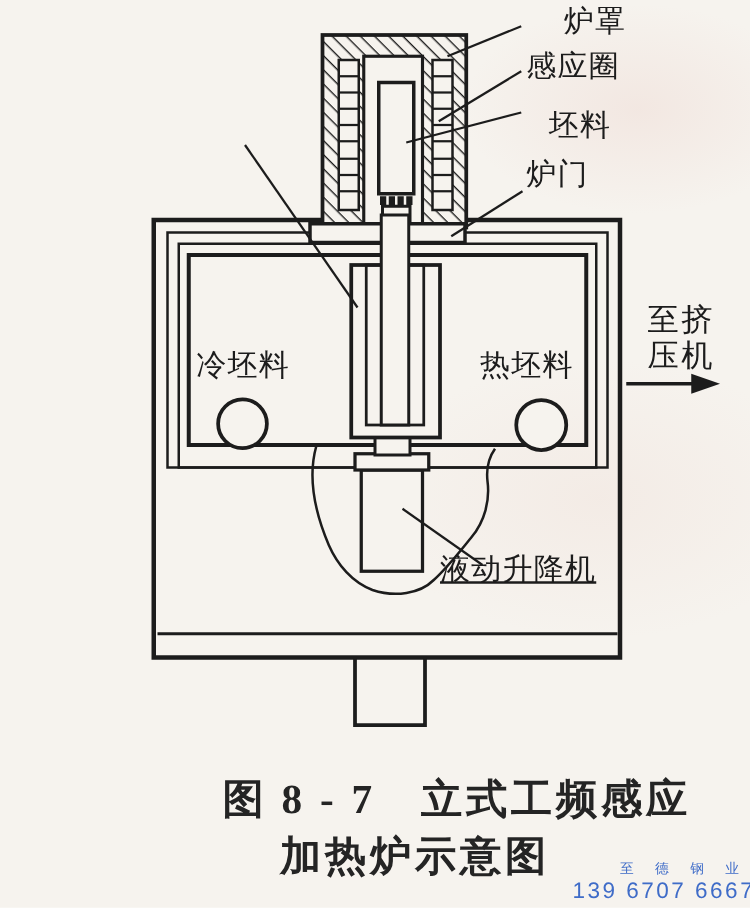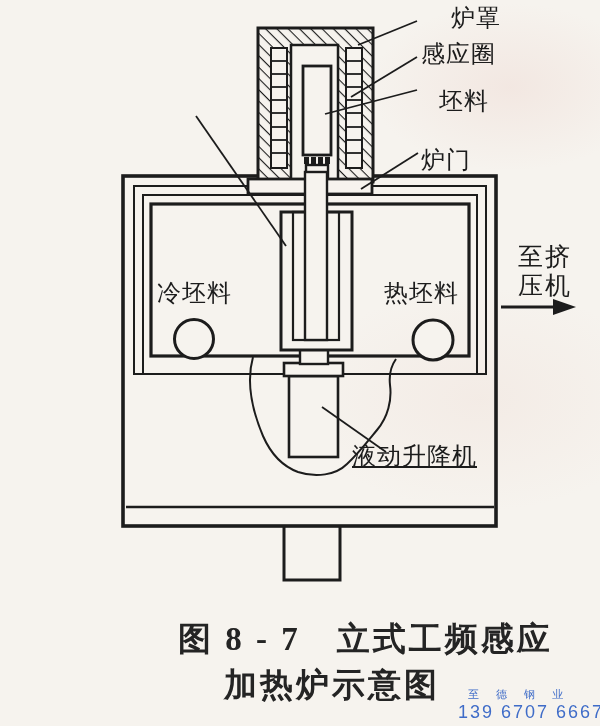--- a/index.html
+++ b/index.html
@@ -140,25 +140,25 @@
       <line x1="417" y1="90" x2="325" y2="114"></line>
       <line x1="418" y1="153" x2="361" y2="189"></line>
       <line x1="196" y1="116" x2="286" y2="246"></line>
       <line x1="322" y1="407" x2="386" y2="452"></line>
     </g>
   </svg>
 
   <div class="lbl" style="left:421px;top:6px;margin-left:30px;">炉罩</div>
   <div class="lbl" style="left:421px;top:42px;">感应圈</div>
   <div class="lbl" style="left:439px;top:76px;margin-top:13px;">坯料</div>
-  <div class="lbl" style="left:421px;top:148px;">炉门</div>
+  <div class="lbl" style="left:421px;top:128px;">炉门</div>
   <div class="lbl" style="left:157px;top:281px;">冷坯料</div>
   <div class="lbl" style="left:384px;top:281px;">热坯料</div>
   <div class="lbl lbl-2line" style="left:518px;top:242px;"><span>至挤</span><br><span>压机</span></div>
   <div class="lbl" style="left:352px;top:444px;text-decoration:underline;">液动升降机</div>
 
   <div class="caption" style="left:178px;top:617px;">图 8 - 7　立式工频感应</div>
   <div class="caption" style="left:224px;top:663px;">加热炉示意图</div>
 
-  <div class="watermark wm1" style="left:468px;top:687px;color:#3f6cc8;">至 德 钢 业</div>
+  <div class="watermark wm1" style="left:496px;top:687px;color:#3f6cc8;">至 德 钢 业</div>
   <div class="watermark wm2" style="left:458px;top:702px;color:#3f6cc8;">139 6707 6667</div>
 
 </div>
 
 </body></html>

